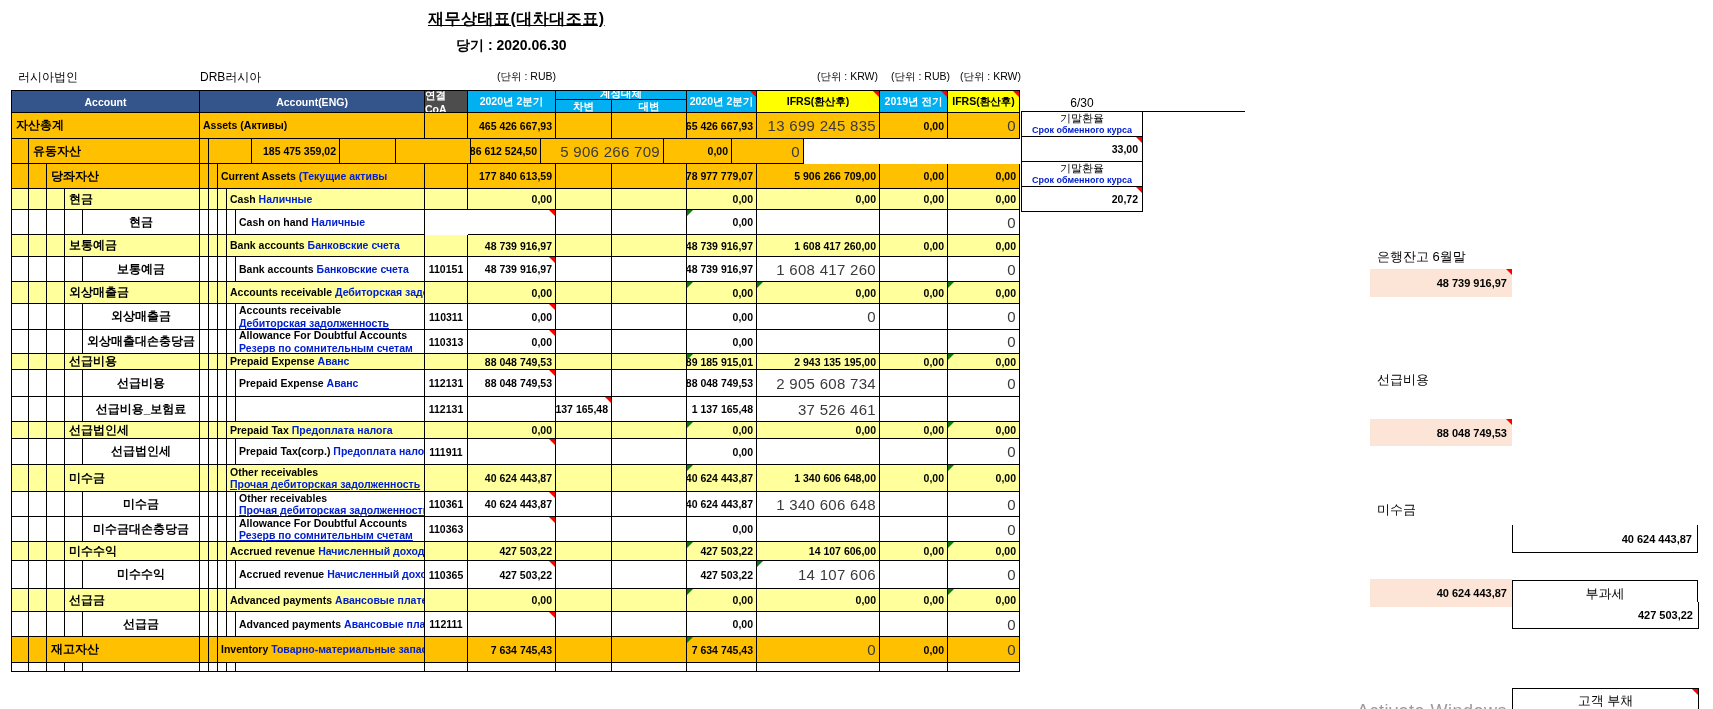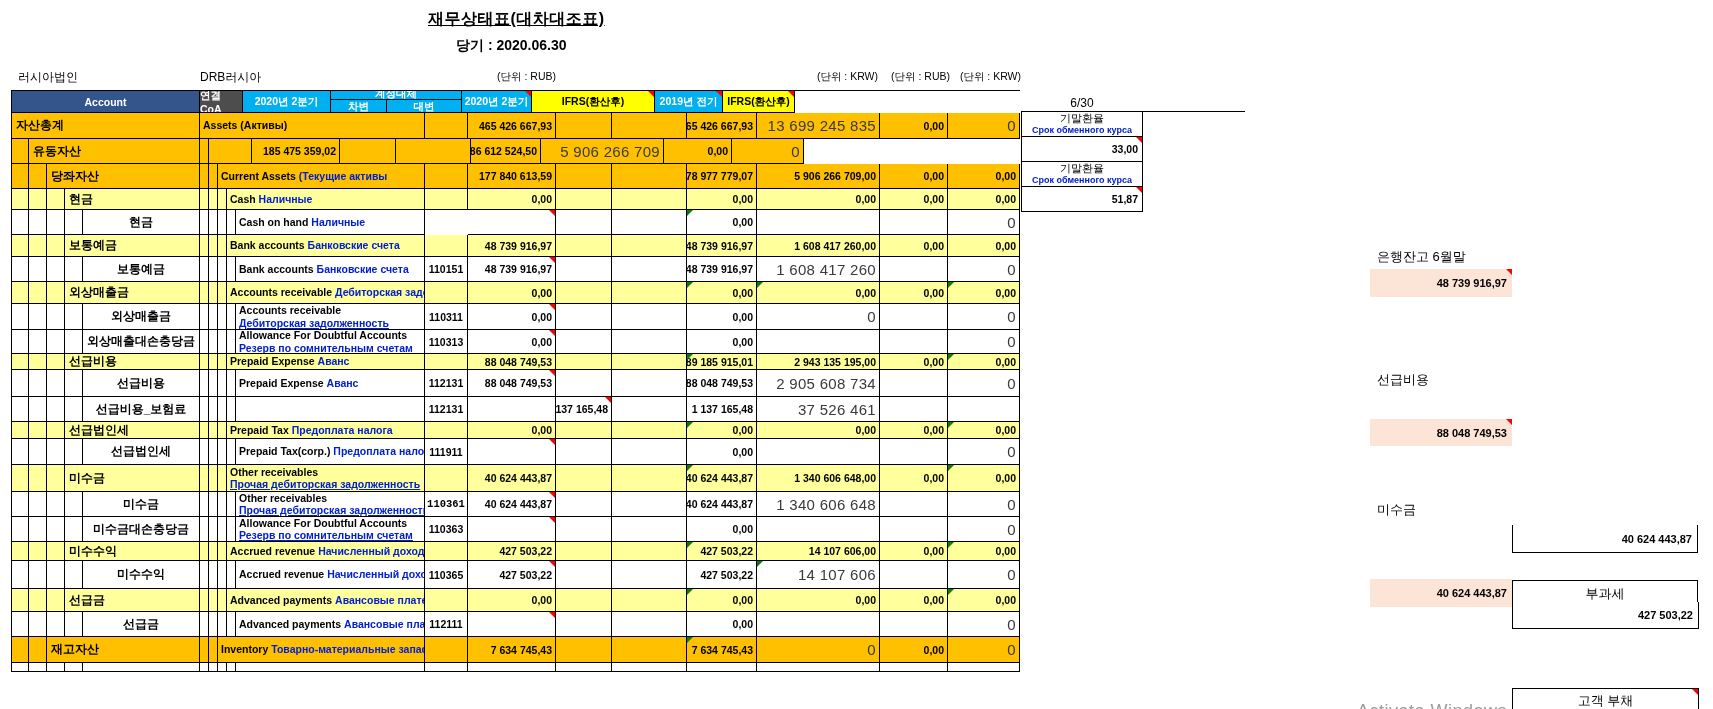--- a/index.html
+++ b/index.html
@@ -72,20 +72,21 @@
   <div class="abs toplabel" style="left:200px;top:69px;">DRB러시아</div>
 
   <div class="abs unit" style="left:446px;top:70px;">(단위 : RUB)</div>
   <div class="abs unit" style="left:768px;top:70px;">(단위 : KRW)</div>
   <div class="abs unit" style="left:840px;top:70px;">(단위 : RUB)</div>
   <div class="abs unit" style="left:911px;top:70px;">(단위 : KRW)</div>
 
   <div class="table">
     <div class="hrow">
       <div class="h navy first" style="width:189px;">Account</div>
+      <div class="h navy" style="width:225px;">Account(ENG)</div>
       <div class="h gray" style="width:43px;">연결 CoA</div>
       <div class="h blue" style="width:88px;">2020년 2분기</div>
       <div class="h blue htr" style="width:131px;">
         <div class="top">계정대체</div>
         <div class="bot">
           <div class="sub l" style="width:56px;">차변</div>
           <div class="sub" style="flex:1;">대변</div>
         </div>
       </div>
       <div class="h blue" style="width:70px;">
@@ -439,21 +440,21 @@
           <div class="c ind bw" style="width: 18px;"></div>
           <div class="c kor bw ctr" style="width: 117px;">미수금</div>
           <div class="c ind bw" style="width: 9px;"></div>
           <div class="c ind bw" style="width: 9px;"></div>
           <div class="c ind bw" style="width: 9px;"></div>
           <div class="c ind bw" style="width: 9px;"></div>
           <div class="c eng bw" style="width: 189px;">
             <div>Other receivables</div>
             <div class="rus u">Прочая дебиторская задолженность</div>
           </div>
-          <div class="c coa bw" style="width: 43px; font-family: Liberation Mono, monospace;">110361</div>
+          <div class="c coa bw" style="width: 43px;">110361</div>
           <div class="c num bw" style="width: 88px;">40 624 443,87<span class="mr"></span></div>
           <div class="c num bw" style="width: 56px;"></div>
           <div class="c num bw" style="width: 75px;"></div>
           <div class="c num bw" style="width: 70px;">40 624 443,87</div>
           <div class="c num bw big" style="width: 123px;">1 340 606 648</div>
           <div class="c num bw" style="width: 68px;"></div>
           <div class="c num bw big" style="width: 72px;">0</div>
         </div>
         <div class="row" style="height: 25px;">
           <div class="c ind bw" style="width: 18px;"></div>
@@ -619,21 +620,21 @@
     </div>
     <div class="rbox rval" style="height:25px;">
         <span>33,00</span>
         <span class="mr"></span>
       </div>
     <div class="rbox" style="height:25px;display:flex;flex-direction:column;justify-content:center;">
       <div class="rt1">기말환율</div>
       <div class="rt2">Срок обменного курса</div>
     </div>
     <div class="rbox rval" style="height:25px;">
-        <span>51,87</span>
+        <span>20,72</span>
         <span class="mr"></span>
       </div>
   </div>
   <div class="rline"></div>
 
   <div class="abs alabel" style="left:1377px;top:248px;">은행잔고 6월말</div>
   <div class="abs acell" style="left:1370px;top:269px;width:142px;height:28px;">
       <span>48 739 916,97</span>
       <span class="mr"></span>
     </div>

